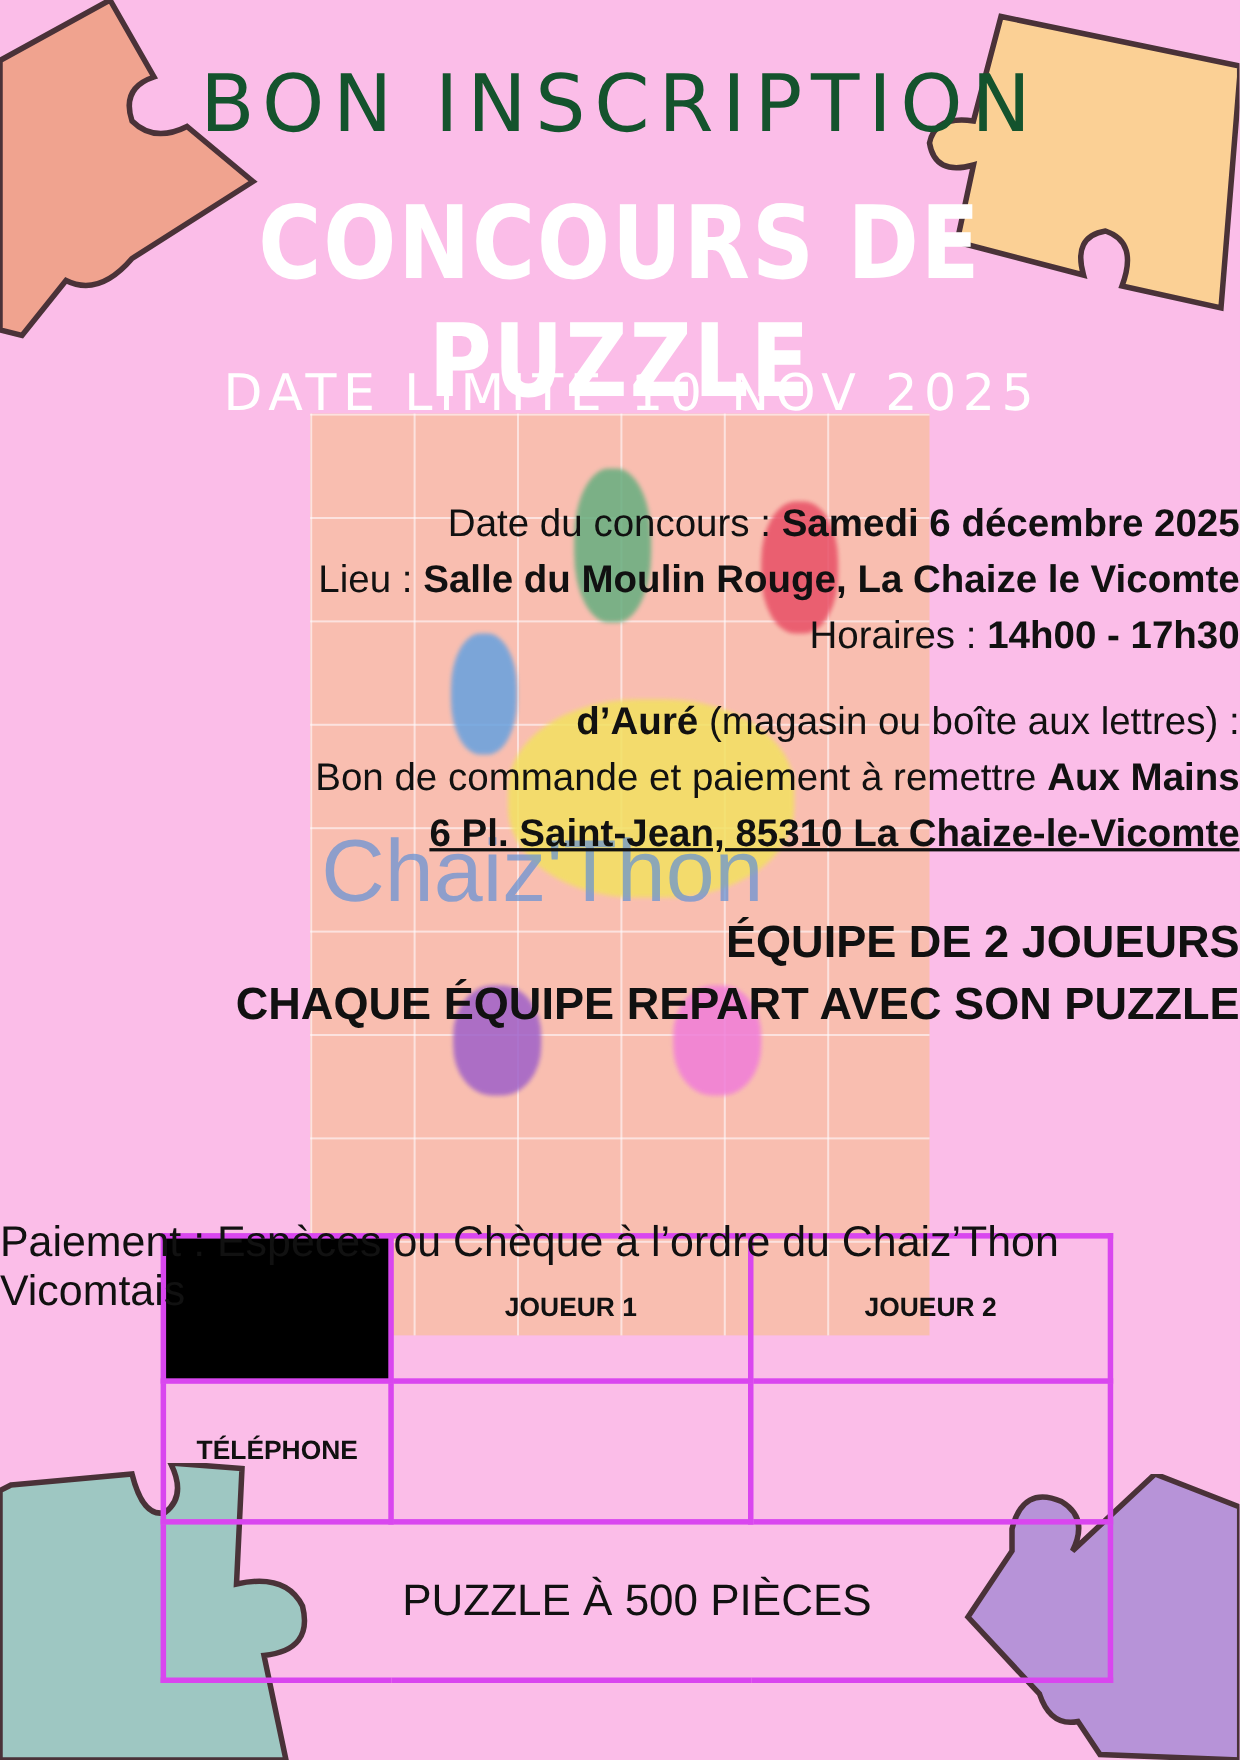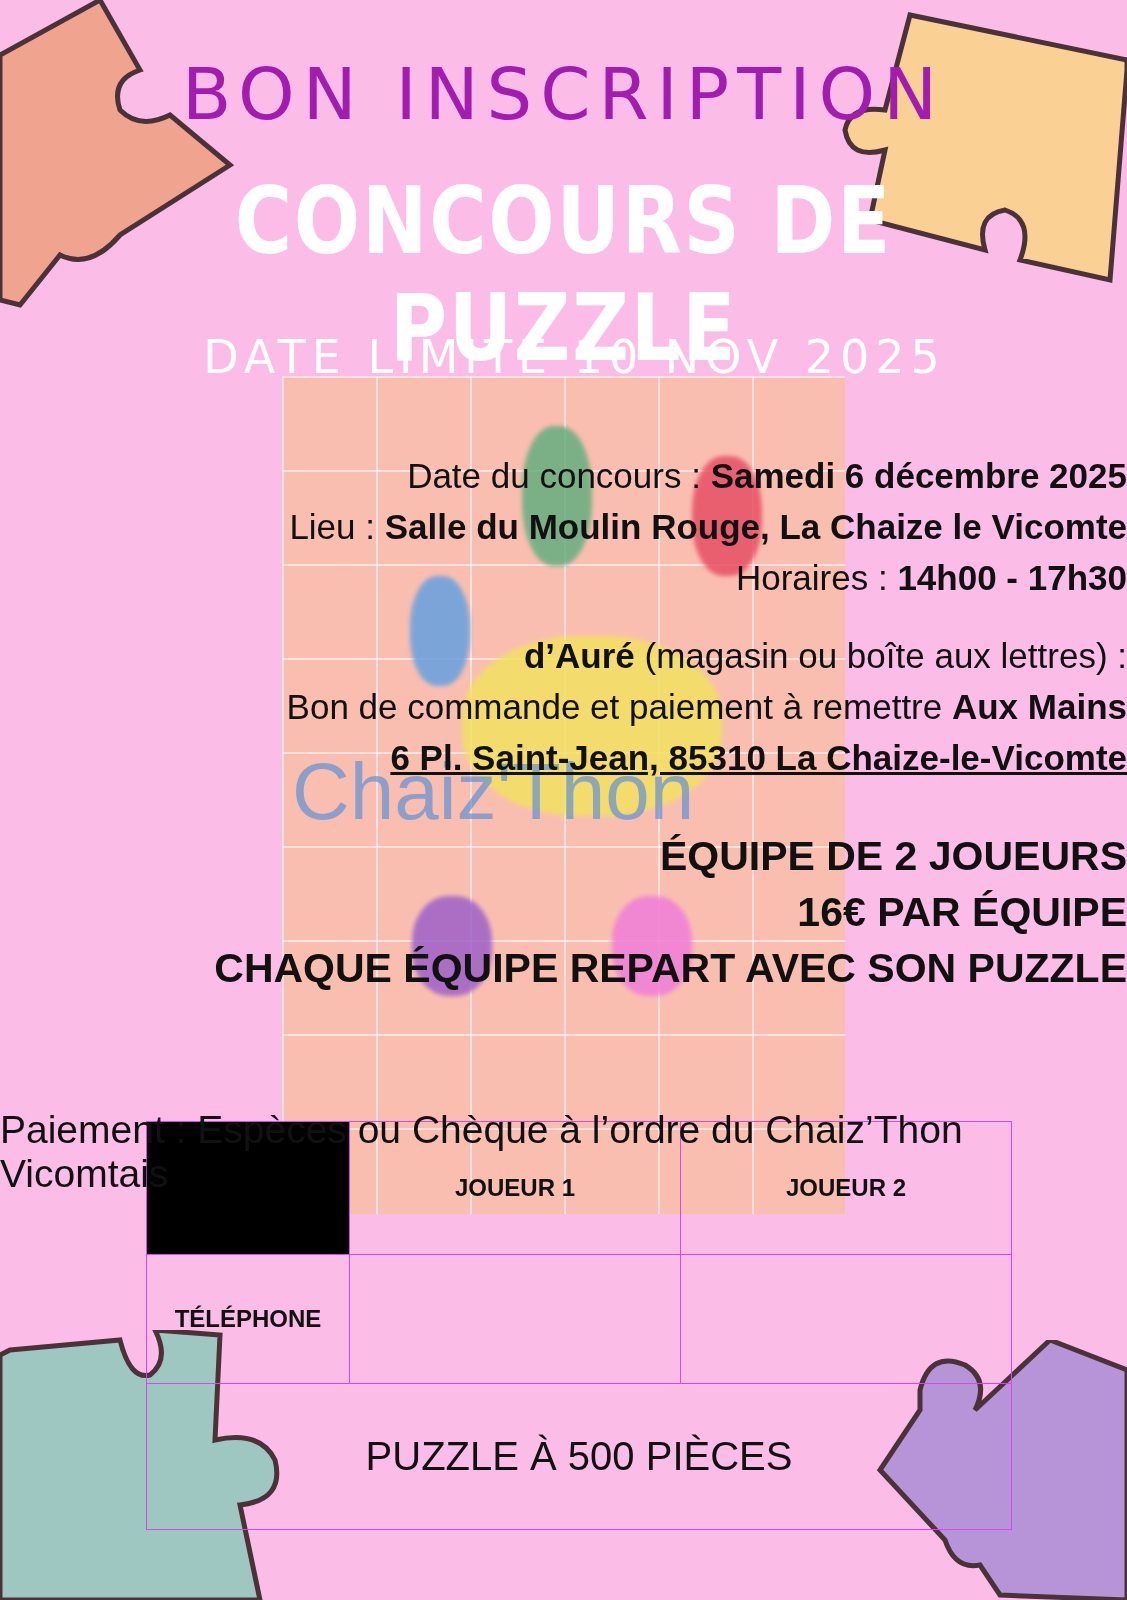--- a/index.html
+++ b/index.html
@@ -9,34 +9,34 @@
   .logo-bg { position:absolute; left:282px; top:376px; width:563px; height:838px; z-index:0;
              background:#f9bfae; opacity:0.95; }
   .logo-bg .grid { position:absolute; inset:0;
      background-image: linear-gradient(to right, rgba(255,255,255,0.6) 2px, transparent 2px),
                        linear-gradient(to bottom, rgba(255,255,255,0.6) 2px, transparent 2px);
      background-size: 94px 94px; }
   .blob { position:absolute; border-radius:45%; opacity:0.85; filter:blur(2px); }
   .logo-text { position:absolute; font-family:"Liberation Sans", sans-serif; font-weight:normal;
                color:#5b8fd6; opacity:0.7; white-space:nowrap; }
   .title1 { position:absolute; top:52px; left:0; width:100%; text-align:center; z-index:3;
-            color:#a21caf; font-size:72px; letter-spacing:8px; font-family:"DejaVu Sans", sans-serif; }
+            color:#14532d; font-size:72px; letter-spacing:8px; font-family:"DejaVu Sans", sans-serif; }
   .title2 { position:absolute; top:168px; left:0; width:100%; text-align:center; z-index:3;
             color:#fff; font-size:92px; font-weight:bold; letter-spacing:2px;
             font-family:"DejaVu Sans", sans-serif; transform:scaleX(0.85); }
   .title3 { position:absolute; top:330px; left:0; width:100%; text-align:center; z-index:3;
             color:#fff; font-size:46px; letter-spacing:6px; font-family:"DejaVu Sans", sans-serif;padding-left:11px; }
   .info { position:absolute; left:0; width:100%; text-align:right; z-index:3; font-size:35px; line-height:51px; }
   .info b { font-weight:bold; }
   .addr { text-decoration:underline; font-weight:bold; }
   .big { position:absolute; left:0; width:100%; text-align:right; z-index:3; font-size:41px; font-weight:bold; line-height:56px; }
   .pay { position:absolute; top:1108px; left:0; width:100%; text-align:left; z-index:3; font-size:39px; }
   table.form { position:absolute; left:146px; top:1121px; width:866px; height:409px; z-index:2;
                border-collapse:collapse; }
-  table.form td { border:1px solid #d946ef; text-align:center; font-weight:bold; font-size:24px; }
+  table.form td { border:5px solid #d946ef; text-align:center; font-weight:bold; font-size:24px; }
   td.black { background:#000; }
   td.foot { font-weight:normal !important; font-size:40px !important; }
 </style>
 </head>
 <body>
 
 <div class="logo-bg">
   <div class="grid"></div>
   <div class="blob" style="left:128px;top:200px;width:60px;height:110px;background:#5fa0e0;"></div>
   <div class="blob" style="left:240px;top:50px;width:70px;height:140px;background:#5fae7a;"></div>
@@ -71,21 +71,20 @@
 </div>
 
 <div class="info" style="top:630px">
   <div><b>d’Auré</b><span> (magasin ou boîte aux lettres) :</span></div>
   <div><span>Bon de commande et paiement à remettre </span><b>Aux Mains</b></div>
   <div class="addr">6 Pl. Saint-Jean, 85310 La Chaize-le-Vicomte</div>
 </div>
 
 <div class="big" style="top:828px">
   <div>ÉQUIPE DE 2 JOUEURS</div>
-  <div>16€ PAR ÉQUIPE</div>
   <div>CHAQUE ÉQUIPE REPART AVEC SON PUZZLE</div>
 </div>
 
 <div class="pay">Paiement : Espèces ou Chèque à l’ordre du Chaiz’Thon Vicomtais</div>
 
 <table class="form">
   <tbody>
       <tr style="height:96px">
     <td class="black" style="width:200px"></td>
     <td>JOUEUR 1</td>

